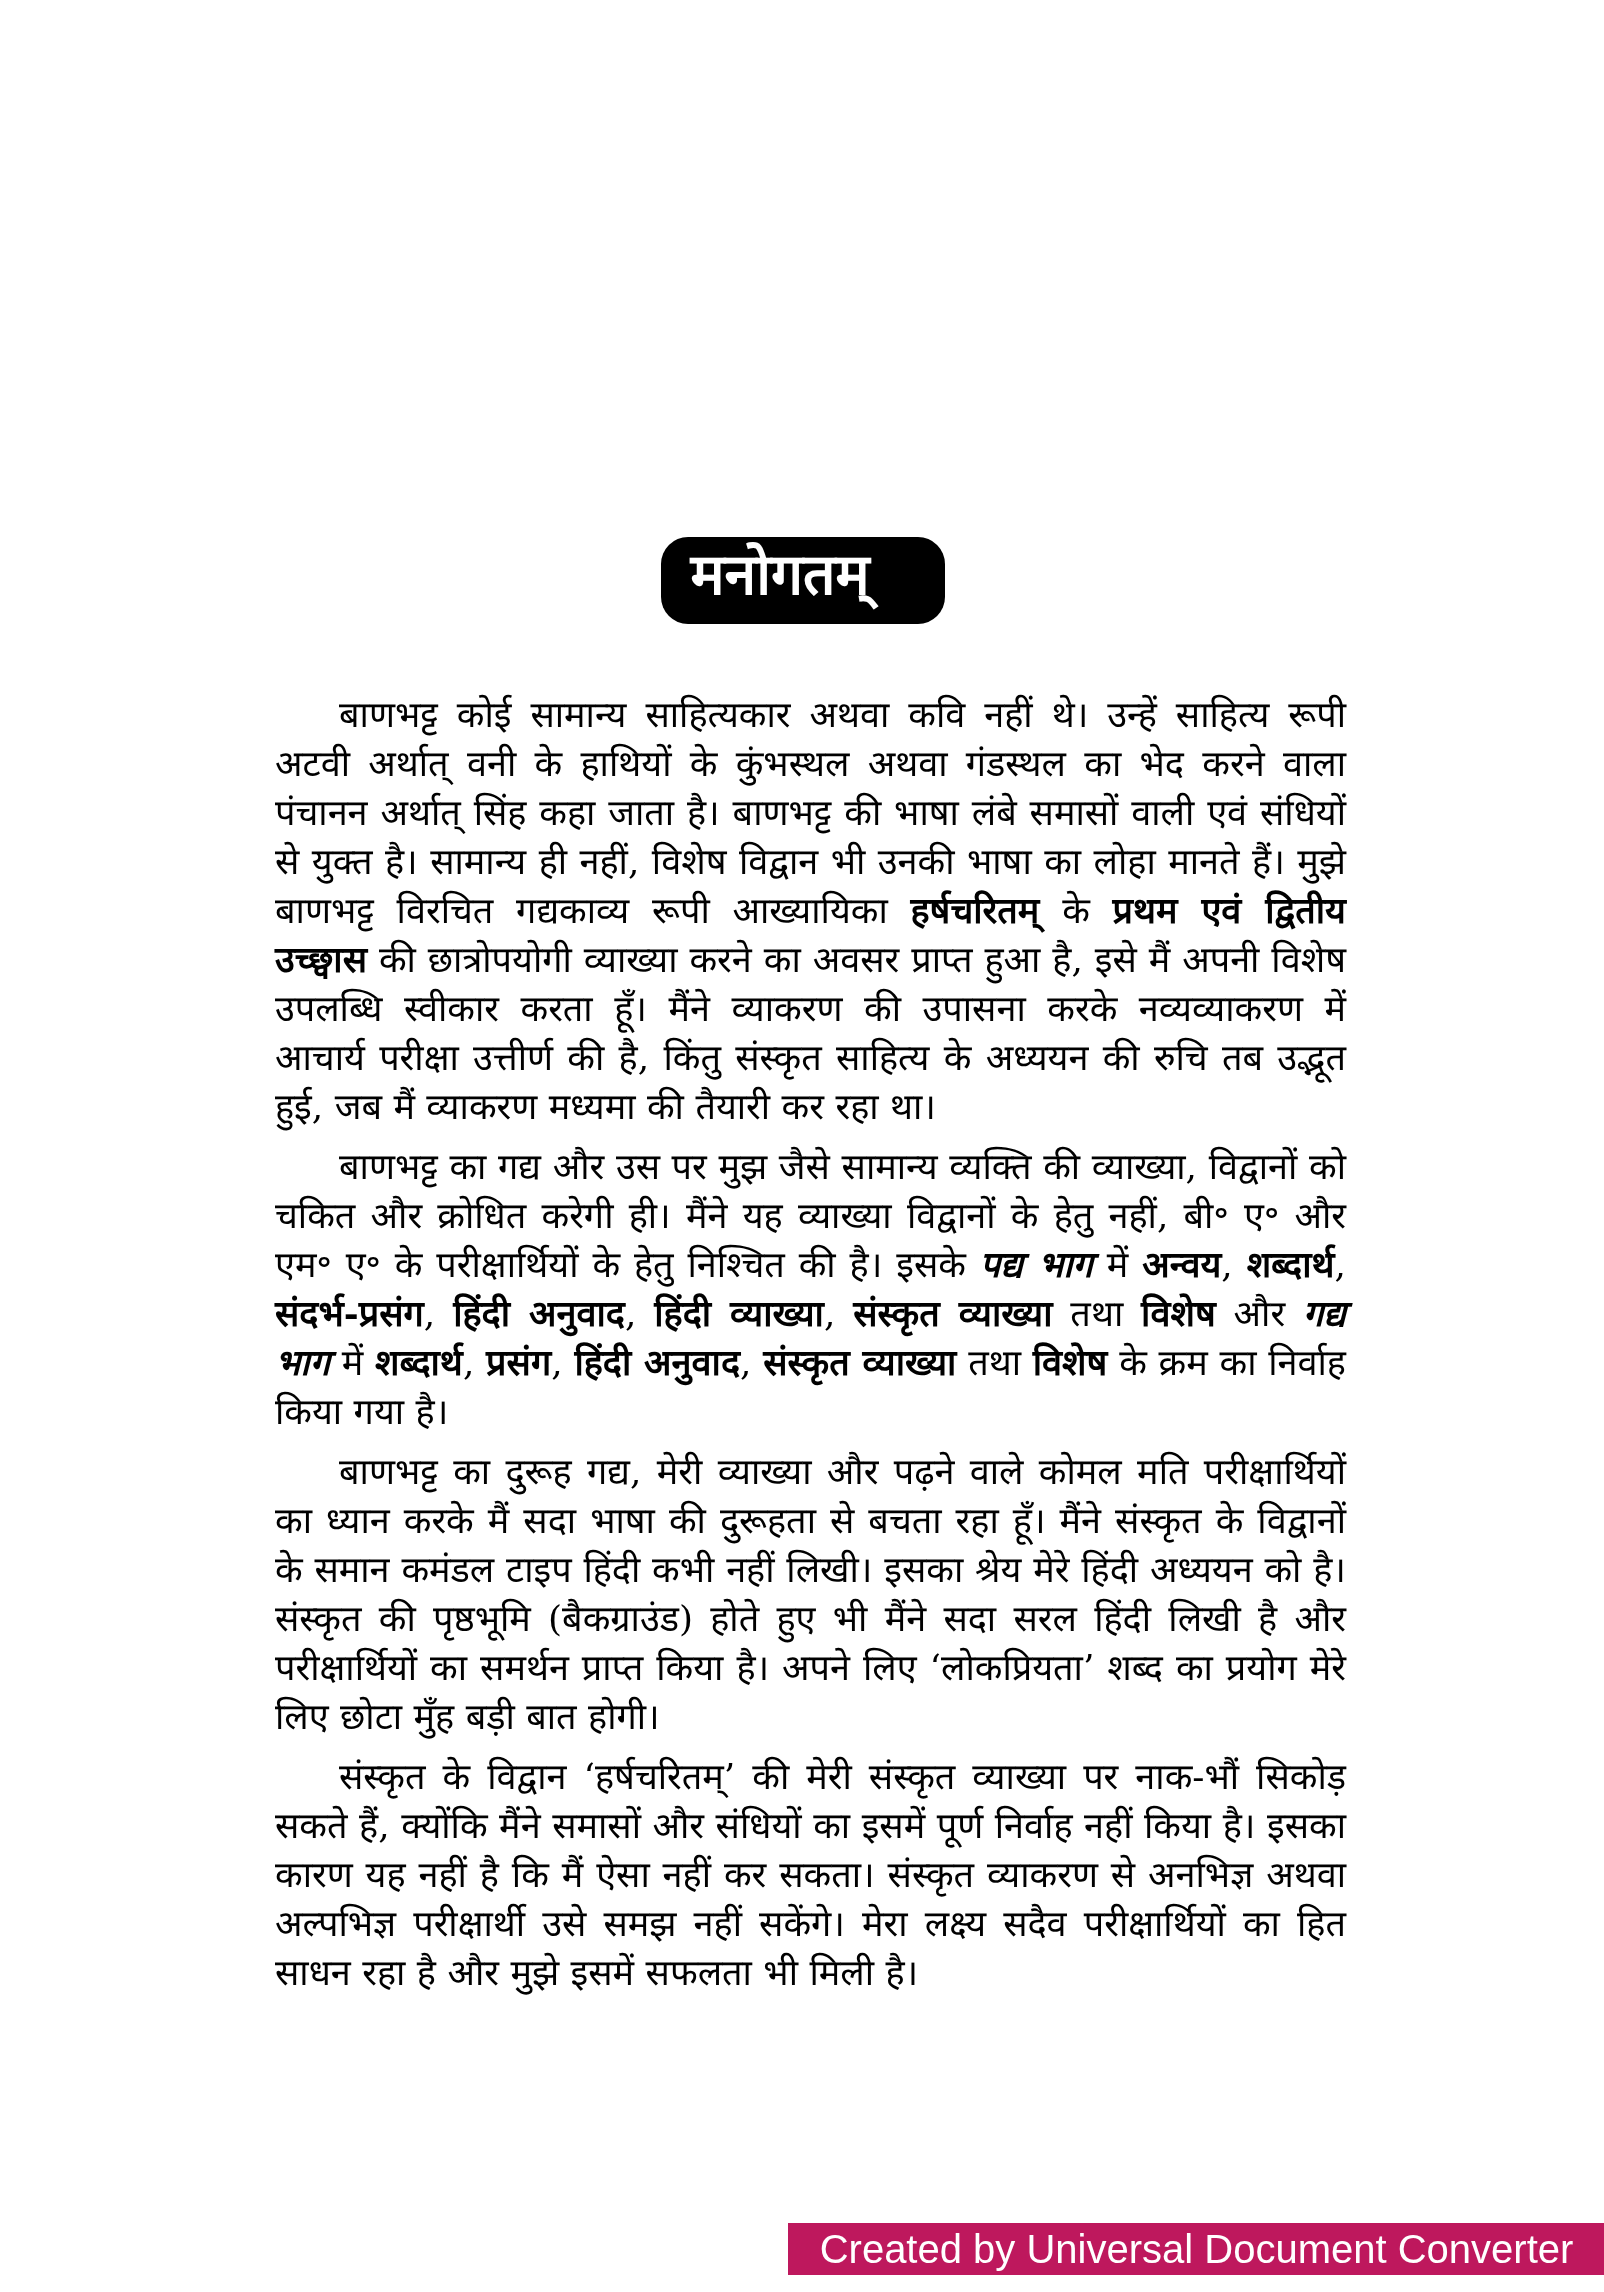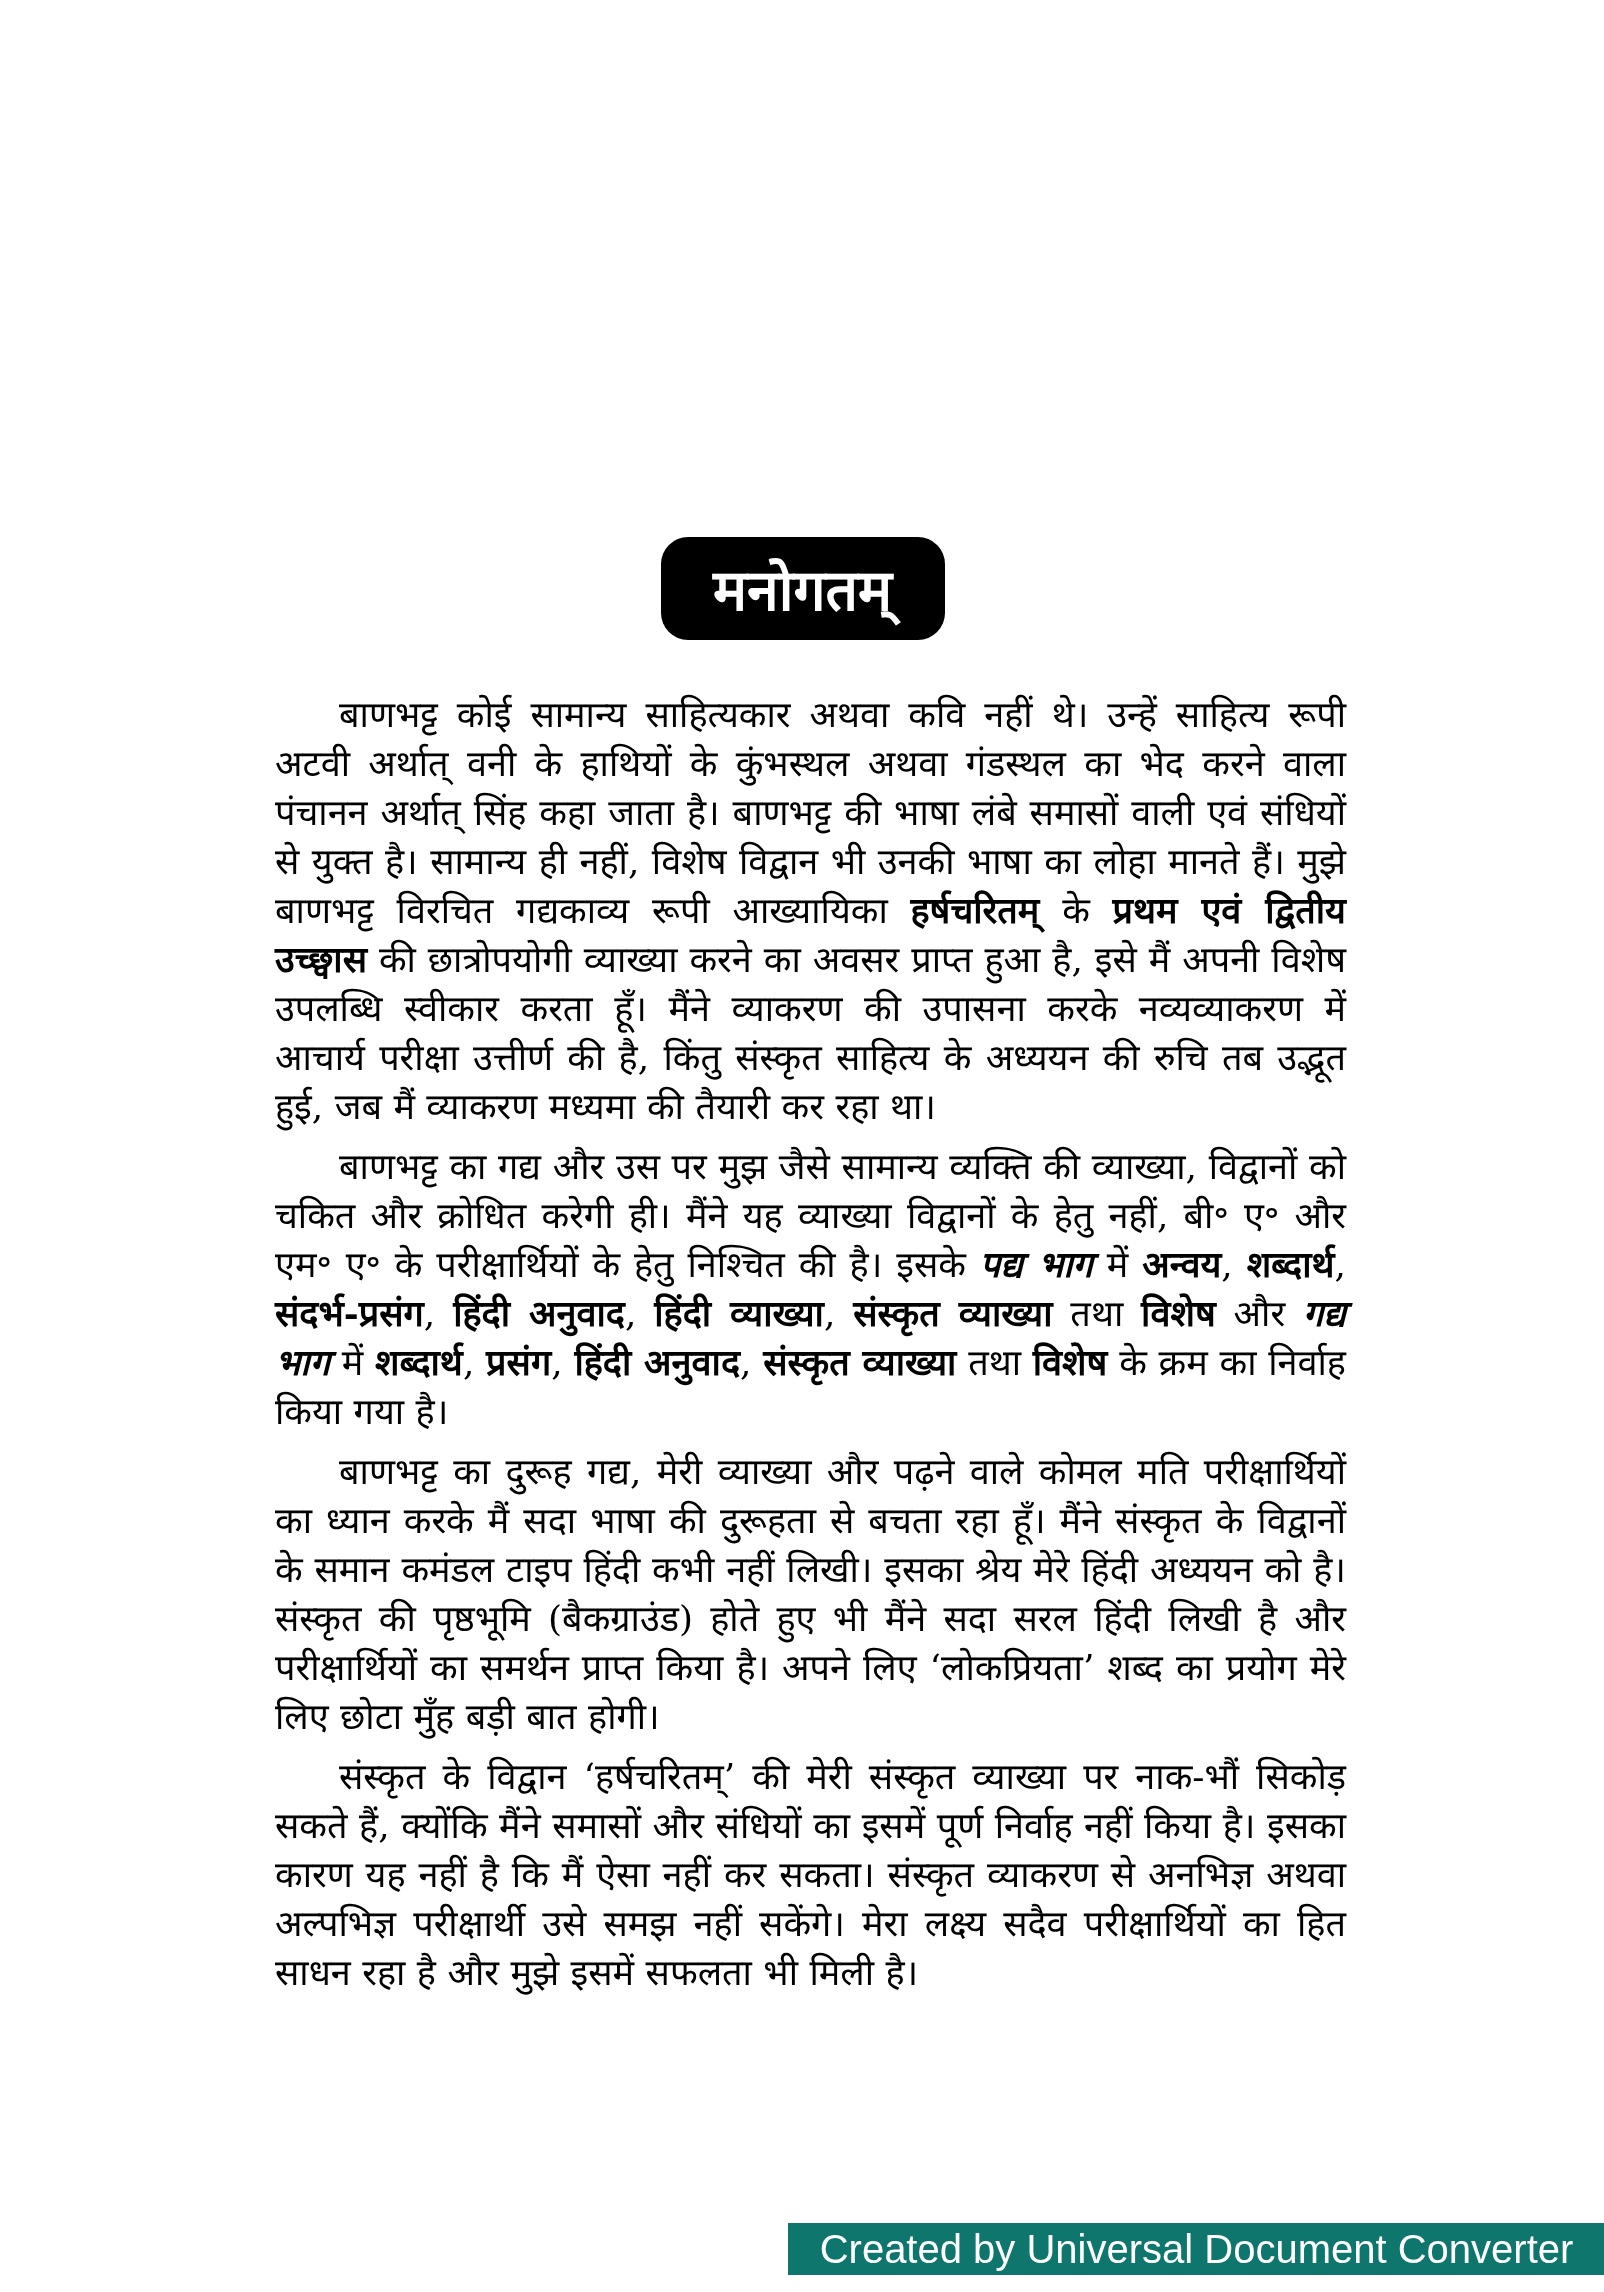--- a/index.html
+++ b/index.html
@@ -22,23 +22,23 @@
     top: 537px;
     left: 0;
     width: 100%;
     display: flex;
     justify-content: center;
   }
   .title-pill {
     background: #000000;
     color: #ffffff;
     border-radius: 27px;
-    padding: 22px 30px 18px 30px;
+    padding: 6px 30px 18px 30px;
     min-width: 224px;
-    text-align: center;
+    text-align: left;
   }
   .title-pill span {
     font-size: 57px;
     font-weight: bold;
     line-height: 1.1;
     font-family: "DejaVu Serif", "Liberation Serif", serif;
   }
   .body-text {
     position: absolute;
     top: 679px;
@@ -55,21 +55,21 @@
   }
   .seg { font-weight: normal; font-style: normal; }
   .seg-bold { font-weight: bold; }
   .seg-bold-italic { font-weight: bold; font-style: italic; }
   .watermark {
     position: absolute;
     left: 788px;
     right: 0;
     bottom: 18px;
     height: 52px;
-    background: #0f766e;
+    background: #be185d;
     color: #ffffff;
     display: flex;
     align-items: center;
     justify-content: center;
     font-family: "Liberation Sans", "DejaVu Sans", sans-serif;
     font-size: 40px;
     white-space: nowrap;
     overflow: hidden;
   }
 </style>

